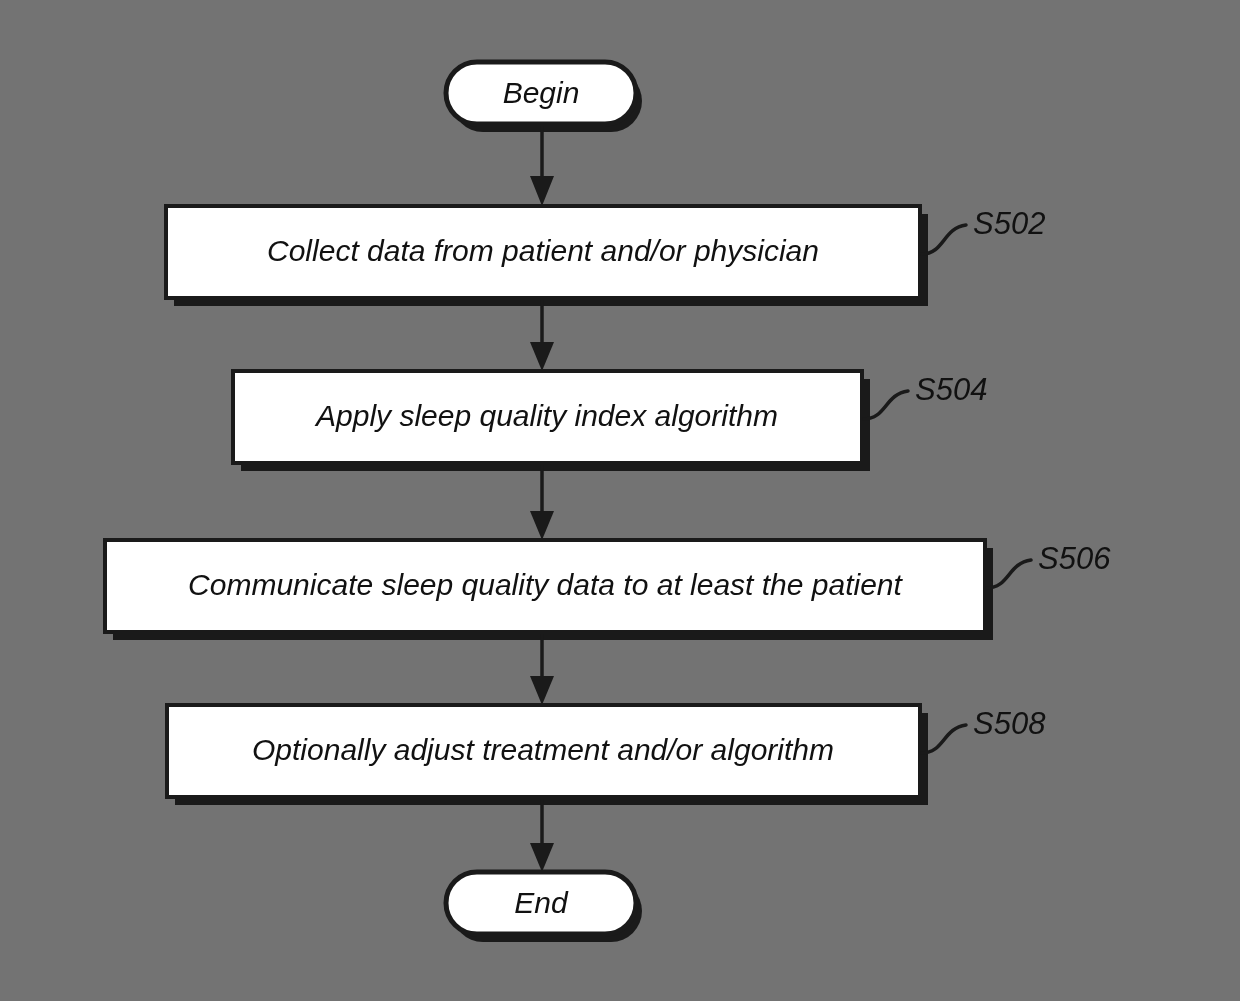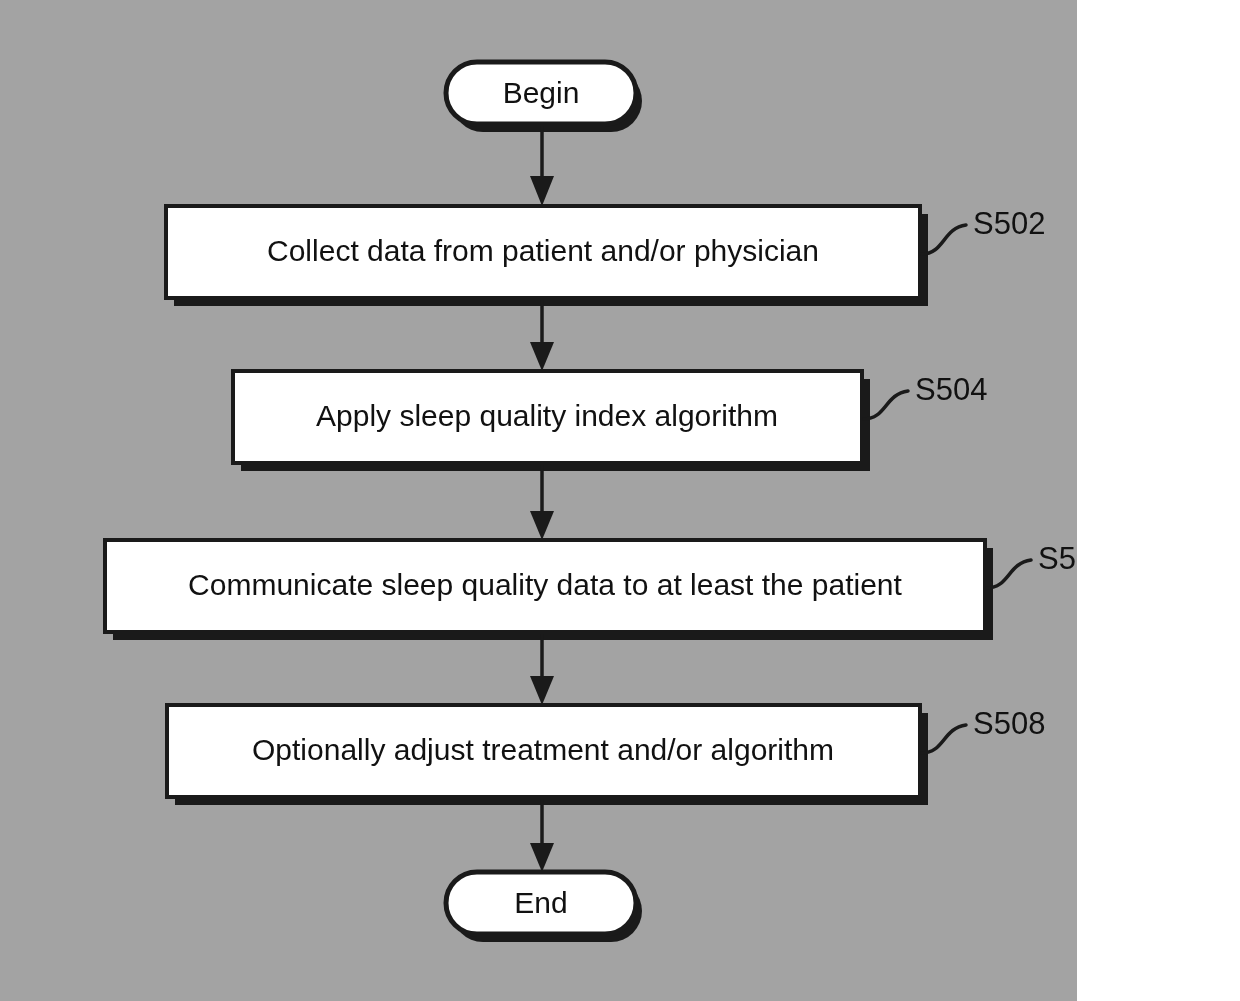--- a/index.html
+++ b/index.html
@@ -6,24 +6,25 @@
   html, body {
     margin: 0;
     padding: 0;
     background: #ffffff;
   }
   body {
     font-family: "Liberation Sans", sans-serif;
   }
   #canvas {
     position: relative;
-    width: 1077px;
+    width: 1240px;
     height: 1001px;
-    background: #a3a3a3;
+    background: #737373;
     overflow: hidden;
+    font-style: italic;
   }
   svg#figure {
     display: block;
     width: 1240px;
     height: 1001px;
   }
   .node-shape {
     fill: #ffffff;
     stroke: #1a1a1a;
     stroke-width: 4;

